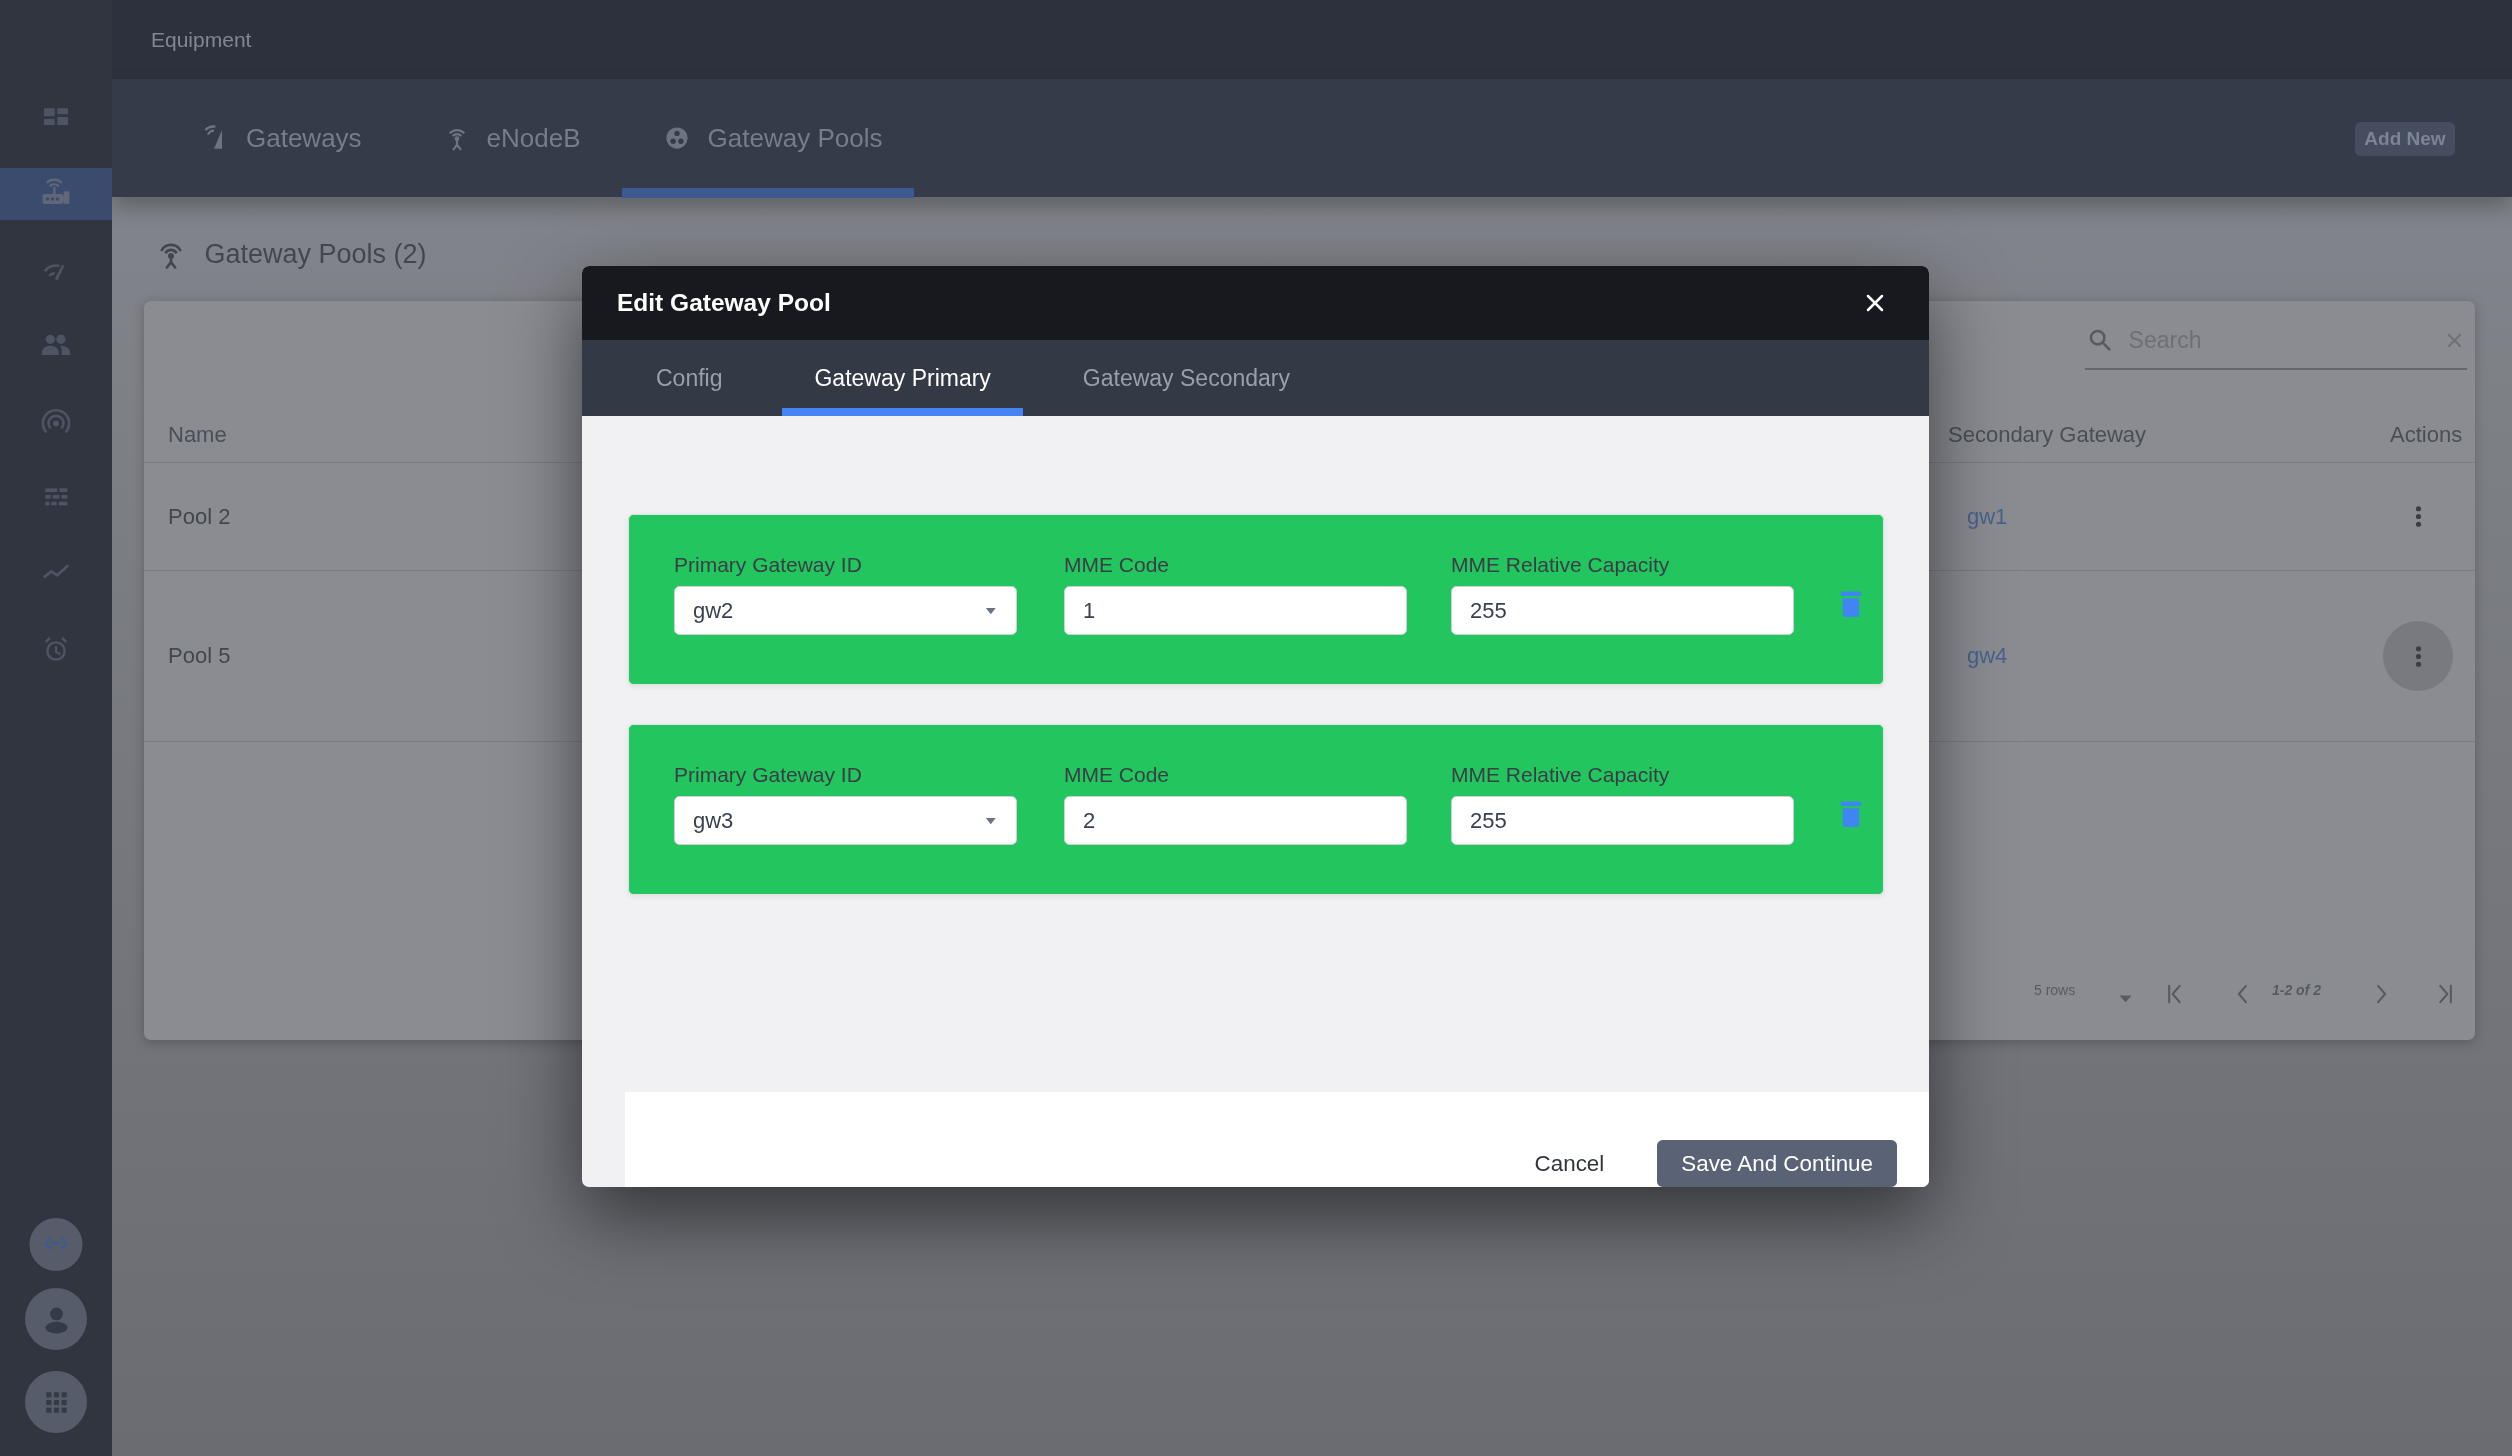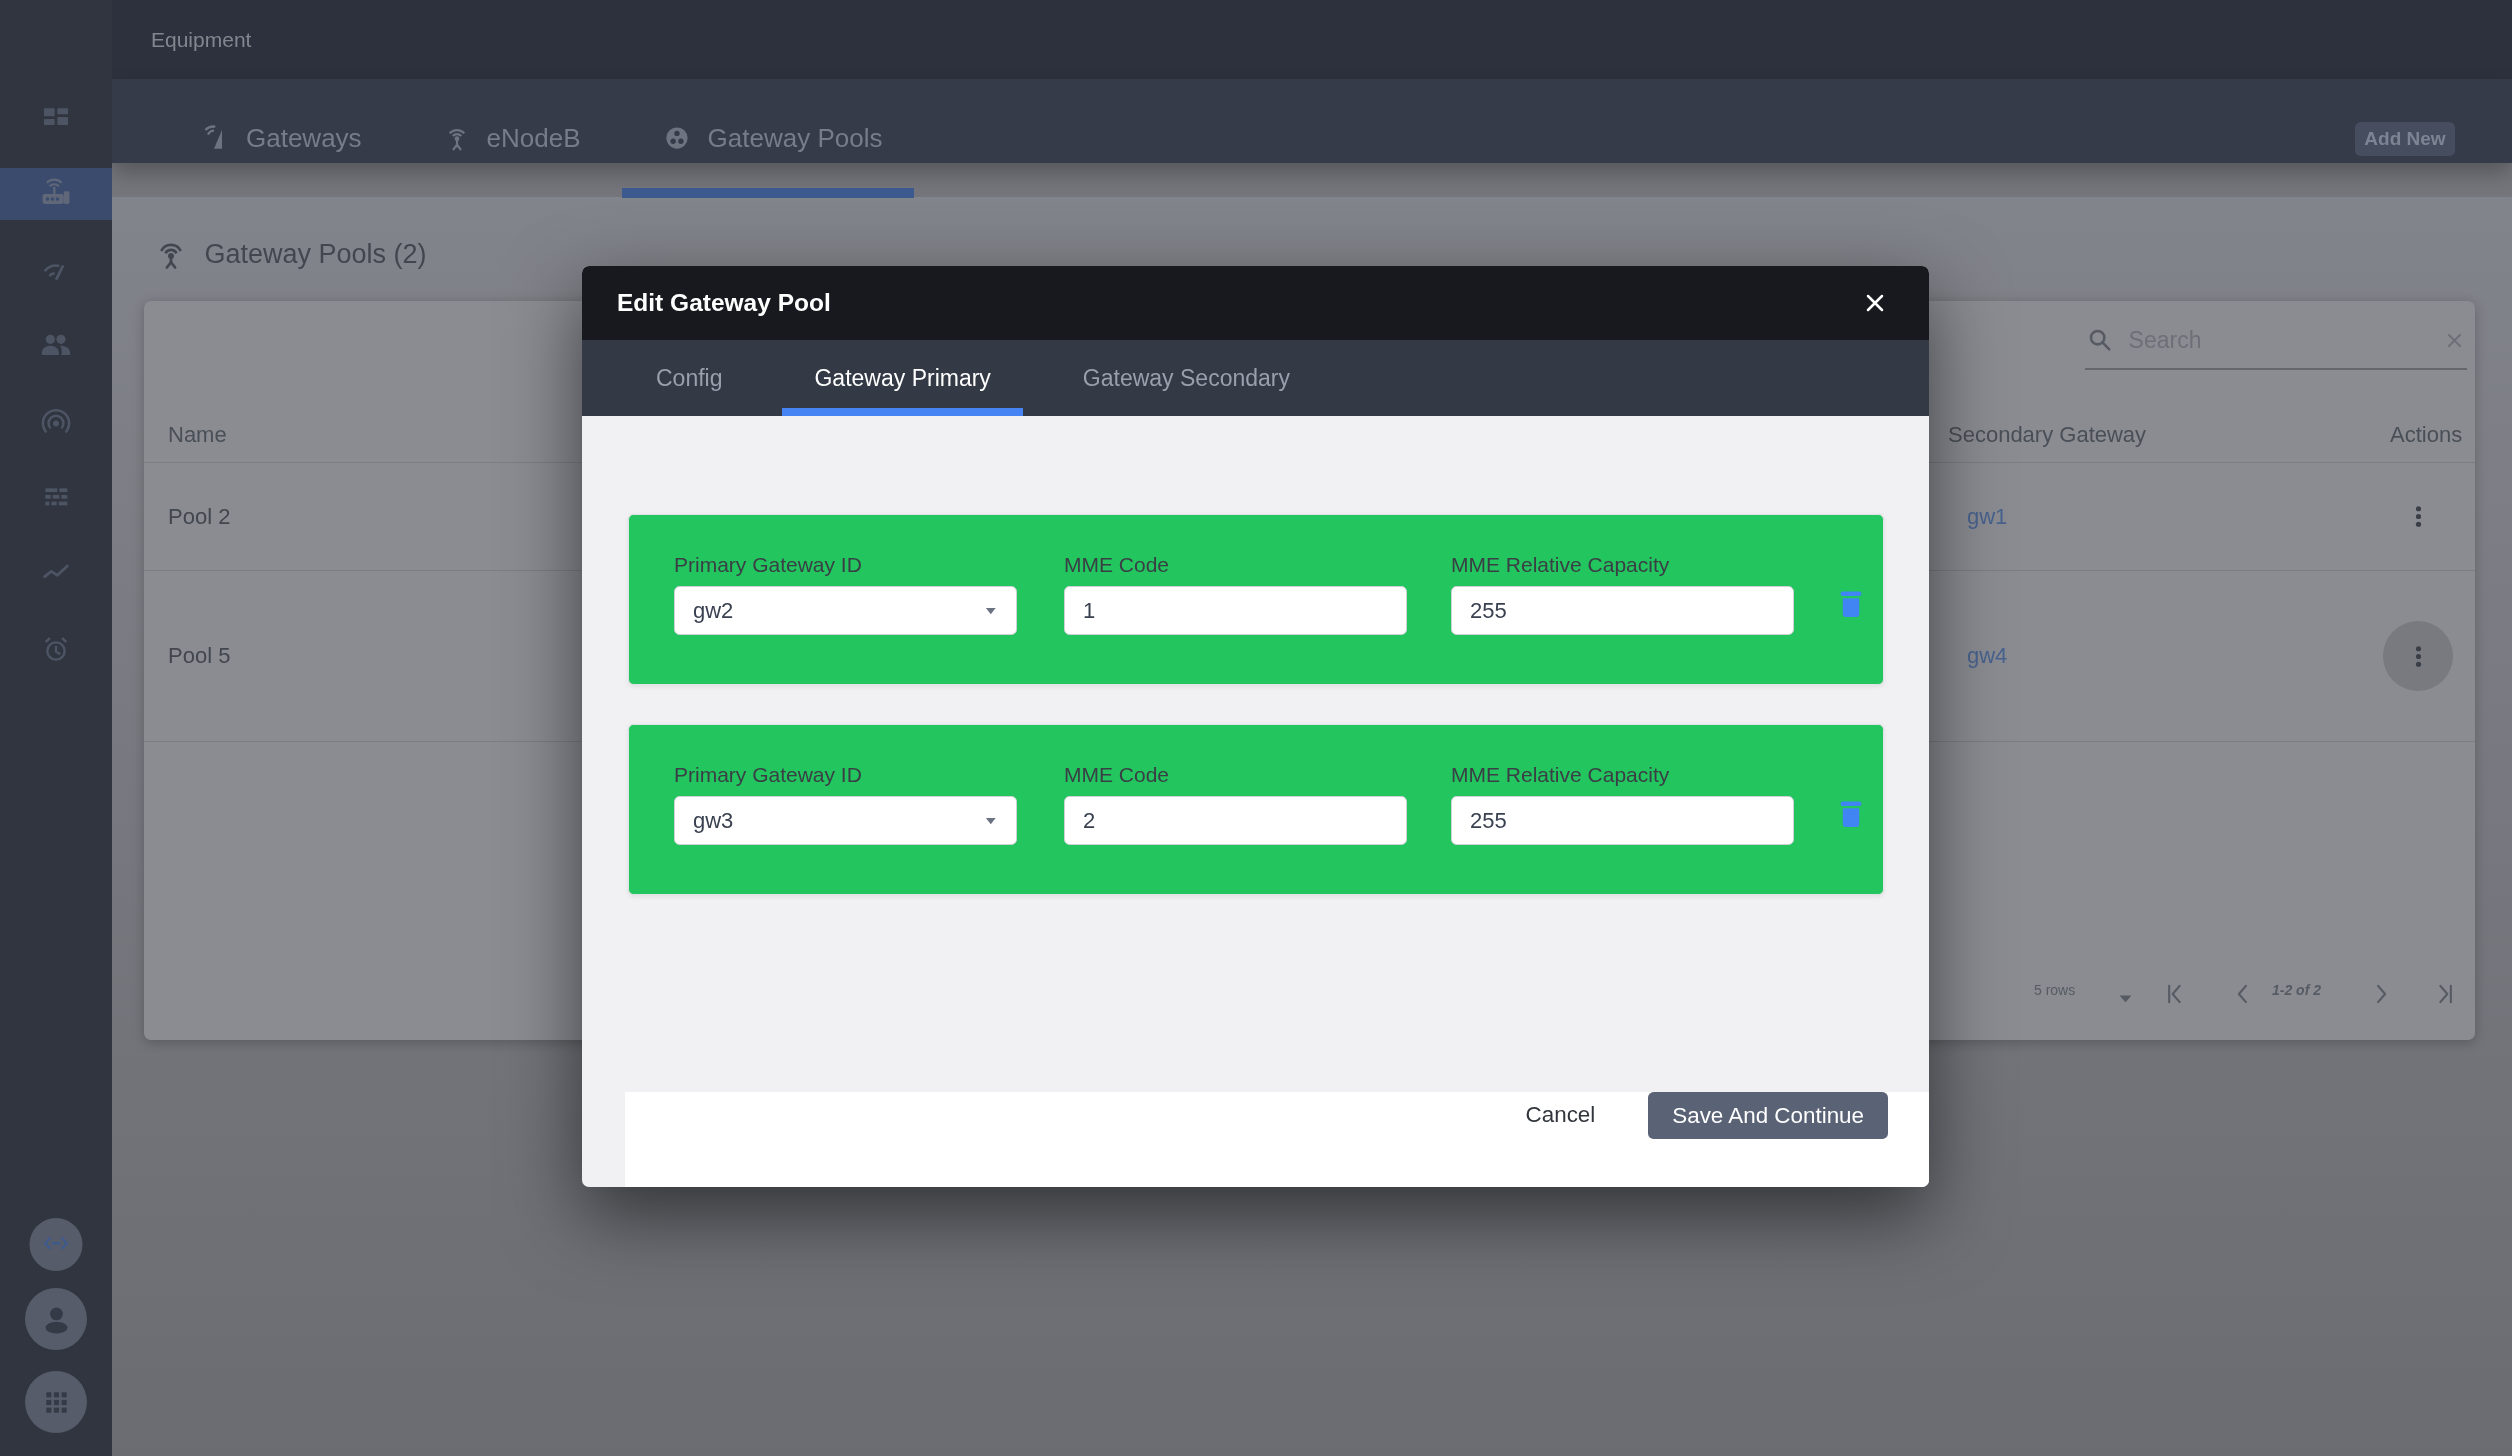--- a/index.html
+++ b/index.html
@@ -11,21 +11,21 @@
 
   
   .sidebar{position:absolute;left:0;top:0;width:112px;height:1457px;background:#30353f;z-index:3;}
   .side-item{position:absolute;left:0;width:112px;height:67px;display:flex;align-items:center;justify-content:center;color:#4d5464;cursor:pointer;}
   .side-item.active{height:52px;background:#3b4b6e;color:#5f6779;}
   .side-circle{position:absolute;left:50%;transform:translateX(-50%);border-radius:50%;background:#565c69;display:flex;align-items:center;justify-content:center;color:#343a46;cursor:pointer;}
 
   
   .topbar{position:absolute;left:112px;top:0;right:0;height:79px;background:#2c313d;display:flex;align-items:center;padding-left:39px;z-index:2;}
   .topbar-title{font-size:21px;color:#82879 1;color:#82878f;}
-  .tabsband{position:absolute;left:112px;top:79px;right:0;height:84px;background:#353b48;box-shadow:0 9.8px 21px rgba(0,0,0,0.28);z-index:2;}
+  .tabsband{position:absolute;left:112px;top:79px;right:0;height:118px;background:#353b48;box-shadow:0 9.8px 21px rgba(0,0,0,0.28);z-index:2;}
   .main-tabs{position:absolute;left:88px;top:0;height:118px;display:flex;align-items:center;gap:79px;}
   .main-tab{display:flex;align-items:center;gap:14px;color:#767d8a;font-size:26px;cursor:pointer;}
   .main-tab .mt-icon{color:#6d7480;}
   .mtab-underline{position:absolute;left:510px;top:109px;width:292px;height:9.8px;background:#3c5a8f;}
   .addnew-btn{position:absolute;right:57px;top:43px;width:100px;height:34px;border-radius:5.6px;background:#454d5f;
               display:flex;align-items:center;justify-content:center;font-size:19px;font-weight:700;color:#7d8493;cursor:pointer;}
 
   
   .content{position:absolute;left:112px;top:197px;right:0;bottom:0;background:linear-gradient(#82848b,#6a6c72);z-index:1;}
   .page-heading{position:absolute;left:41px;top:39px;display:flex;align-items:center;gap:15.4px;color:#42474f;}
@@ -58,21 +58,21 @@
   .g-card{position:absolute;left:46px;width:1256px;height:171px;background:#22c55e;border:1.4px solid #e2e3e6;border-radius:5.6px;box-shadow:0 1.4px 5.6px rgba(0,0,0,0.07);}
   .fld-label{position:absolute;top:38px;font-size:21px;color:#3a3e45;}
   .fld-box{position:absolute;top:71px;width:343px;height:49px;border:1.4px solid #cfd1d6;border-radius:5.6px;background:#fff;}
   .fld-input{font-size:22px;color:#394050;padding:0 18px;width:100%;height:100%;border:none;outline:none;background:transparent;font-family:inherit;}
   .fld-select{display:flex;align-items:center;justify-content:space-between;padding:0 15.4px 0 18px;font-size:22px;color:#394050;cursor:pointer;height:100%;}
   .fld-select .caret{color:#6b7280;}
   .trash-btn{position:absolute;left:1199px;top:67px;width:45px;height:45px;display:flex;align-items:center;justify-content:center;color:#4184f3;cursor:pointer;}
   .addgw-row{position:absolute;left:46px;top:683px;display:flex;align-items:center;gap:34px;}
   .addgw-label{font-size:22.4px;color:#26292e;}
   .addgw-plus{color:#4184f3;cursor:pointer;}
-  .m-footer{position:absolute;left:0;right:0;bottom:0;height:95px;background:#ffffff;display:flex;align-items:flex-start;justify-content:flex-end;gap:39px;padding-right:41px;margin-left:43px;}
+  .m-footer{position:absolute;left:0;right:0;bottom:0;height:95px;background:#ffffff;display:flex;align-items:flex-end;justify-content:flex-end;gap:39px;padding-right:32px;margin-left:43px;}
   .cancel-btn{font-size:22.4px;font-weight:500;color:#32363c;cursor:pointer;padding:9.8px 14px;}
   .save-btn{min-width:225px;height:47px;border-radius:5.6px;background:#5a6376;color:#ffffff;font-size:22.4px;font-weight:500;
             display:flex;align-items:center;justify-content:center;padding:0 24px;cursor:pointer;}
 </style>
 </head>
 <body>
 
 <div class="stage">
 
   <div class="topbar">

